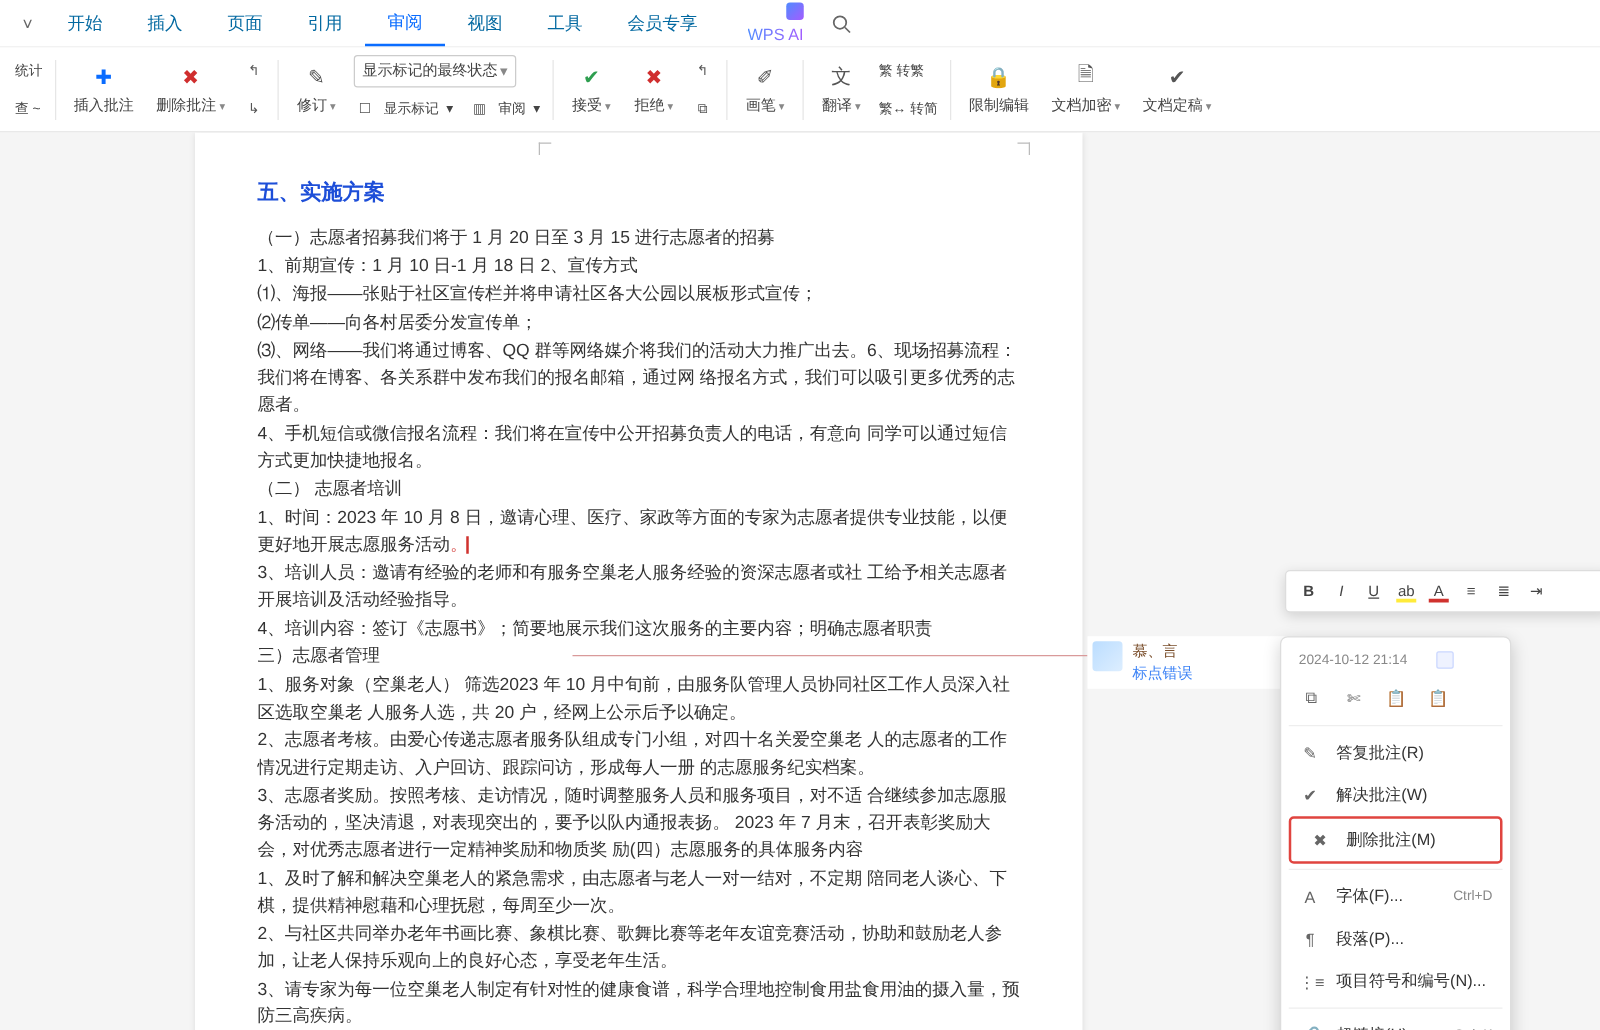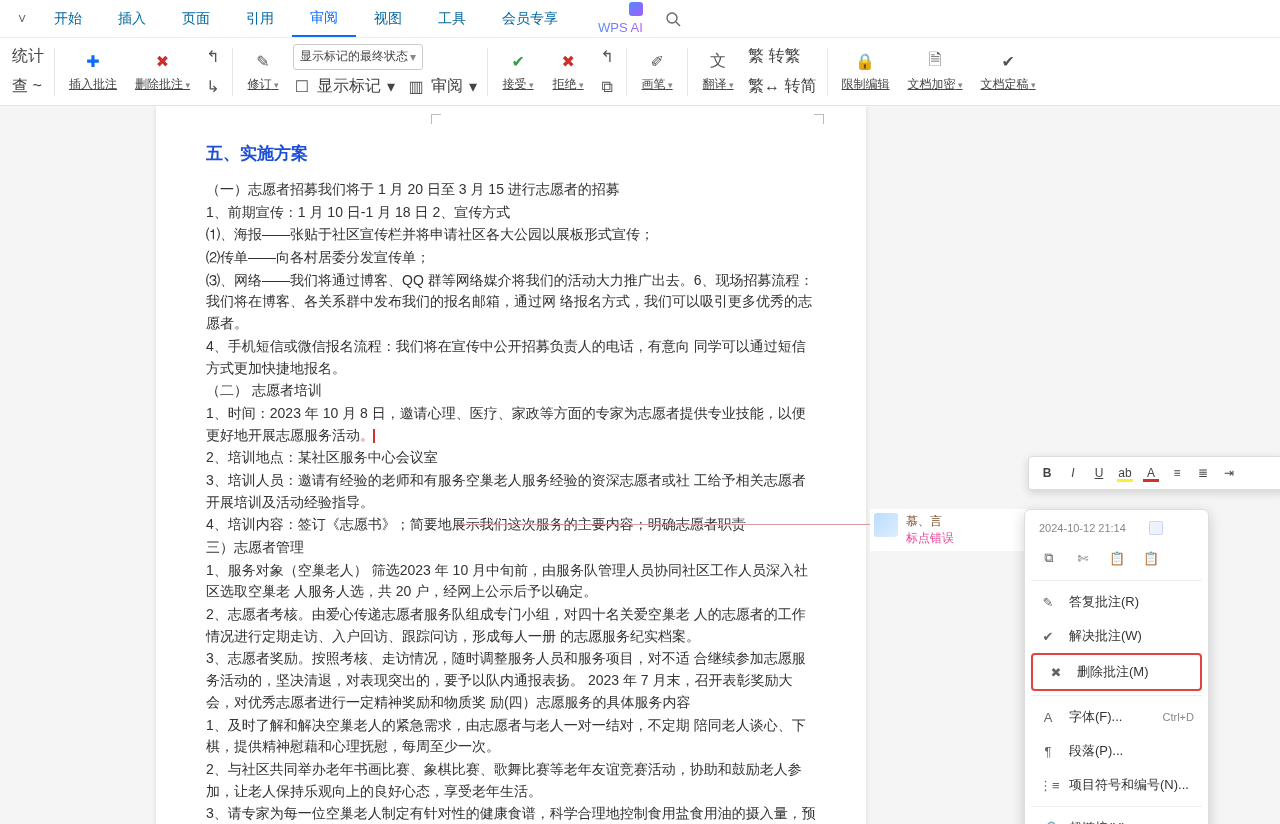--- a/index.html
+++ b/index.html
@@ -64,27 +64,27 @@
     color: #444;
     font-size: 12px;
     padding: 2px 4px;
   }
   .rb-btn .ico {
     width: 22px; height: 22px;
     display: flex; align-items: center; justify-content: center;
     font-size: 16px; color: #0a6cff;
   }
   .rb-btn .ico.gray { color: #555; }
-  .rb-btn .lbl { white-space: nowrap; text-decoration: underline; }
+  .rb-btn .lbl { white-space: nowrap; }
   .rb-btn .drop::after { content: ' ▾'; font-size: 9px; color: #888; }
   .rb-mini {
     display: flex; flex-direction: column; gap: 4px;
   }
   .rb-mini-row {
-    display: flex; align-items: center; gap: 6px; font-size: 16px; cursor: pointer; color: #444;
+    display: flex; align-items: center; gap: 6px; font-size: 11px; cursor: pointer; color: #444;
     height: 26px;
   }
   .rb-mini-row .ico { width: 18px; text-align:center; color:#555; }
   .rb-select {
     height: 26px; width: 130px; border: 1px solid #ccc; border-radius: 3px;
     font-size: 12px; padding: 0 6px; background: #fff; color: #444;
     display:flex; align-items:center; justify-content:space-between;text-align:right;
   }
   .rb-select::after { content: '▾'; color:#888; }
 
@@ -142,21 +142,21 @@
     left: 458px; top: 418px;
     width: 412px; height: 1px;
     background: #d99a9a;
   }
   .comment-card .avatar {
     width: 24px; height: 24px; border-radius: 3px;
     background: linear-gradient(135deg,#bdf,#def);
     flex: none;
   }
   .comment-card .ctext .author { font-size: 12px; color: #7a4e2b; }
-  .comment-card .ctext .body { font-size: 12px; color: #ec4899; }
+  .comment-card .ctext .body { font-size: 12px; color: #3b82f6; }
 
   
   .float-format {
     position: absolute;
     left: 1028px; top: 350px;
     width: 260px;
     background: #fff;
     border: 1px solid #ddd;
     border-radius: 4px;
     box-shadow: 0 3px 10px rgba(0,0,0,0.15);
@@ -357,21 +357,20 @@
       <h2>五、实施方案</h2>
 
     <p>（一）志愿者招募我们将于 1 月 20 日至 3 月 15 进行志愿者的招募</p>
         <p>1、前期宣传：1 月 10 日-1 月 18 日 2、宣传方式</p>
         <p>⑴、海报——张贴于社区宣传栏并将申请社区各大公园以展板形式宣传；</p>
         <p>⑵传单——向各村居委分发宣传单；</p>
         <p>⑶、网络——我们将通过博客、QQ 群等网络媒介将我们的活动大力推广出去。6、现场招募流程：我们将在博客、各关系群中发布我们的报名邮箱，通过网 络报名方式，我们可以吸引更多优秀的志愿者。</p>
         <p>4、手机短信或微信报名流程：我们将在宣传中公开招募负责人的电话，有意向 同学可以通过短信方式更加快捷地报名。</p>
         <p>（二） 志愿者培训</p>
         <p>1、时间：2023 年 10 月 8 日，邀请心理、医疗、家政等方面的专家为志愿者提供专业技能，以便更好地开展志愿服务活动<span style="color: rgb(208, 50, 46);">。</span><span class="caret-mark"></span></p>
-        <p>2、培训地点：某社区服务中心会议室</p>
         <p>3、培训人员：邀请有经验的老师和有服务空巢老人服务经验的资深志愿者或社 工给予相关志愿者开展培训及活动经验指导。</p>
         <p>4、培训内容：签订《志愿书》；简要地展示我们这次服务的主要内容；明确志愿者职责</p>
         <p>三）志愿者管理</p>
         <p>1、服务对象（空巢老人） 筛选2023 年 10 月中旬前，由服务队管理人员协同社区工作人员深入社区选取空巢老 人服务人选，共 20 户，经网上公示后予以确定。</p>
         <p>2、志愿者考核。由爱心传递志愿者服务队组成专门小组，对四十名关爱空巢老 人的志愿者的工作情况进行定期走访、入户回访、跟踪问访，形成每人一册 的志愿服务纪实档案。</p>
         <p>3、志愿者奖励。按照考核、走访情况，随时调整服务人员和服务项目，对不适 合继续参加志愿服务活动的，坚决清退，对表现突出的，要予以队内通报表扬。 2023 年 7 月末，召开表彰奖励大会，对优秀志愿者进行一定精神奖励和物质奖 励(四）志愿服务的具体服务内容</p>
         <p>1、及时了解和解决空巢老人的紧急需求，由志愿者与老人一对一结对，不定期 陪同老人谈心、下棋，提供精神慰藉和心理抚慰，每周至少一次。</p>
         <p>2、与社区共同举办老年书画比赛、象棋比赛、歌舞比赛等老年友谊竞赛活动，协助和鼓励老人参加，让老人保持乐观向上的良好心态，享受老年生活。</p>
         <p>3、请专家为每一位空巢老人制定有针对性的健康食谱，科学合理地控制食用盐食用油的摄入量，预防三高疾病。</p>
       </div>

